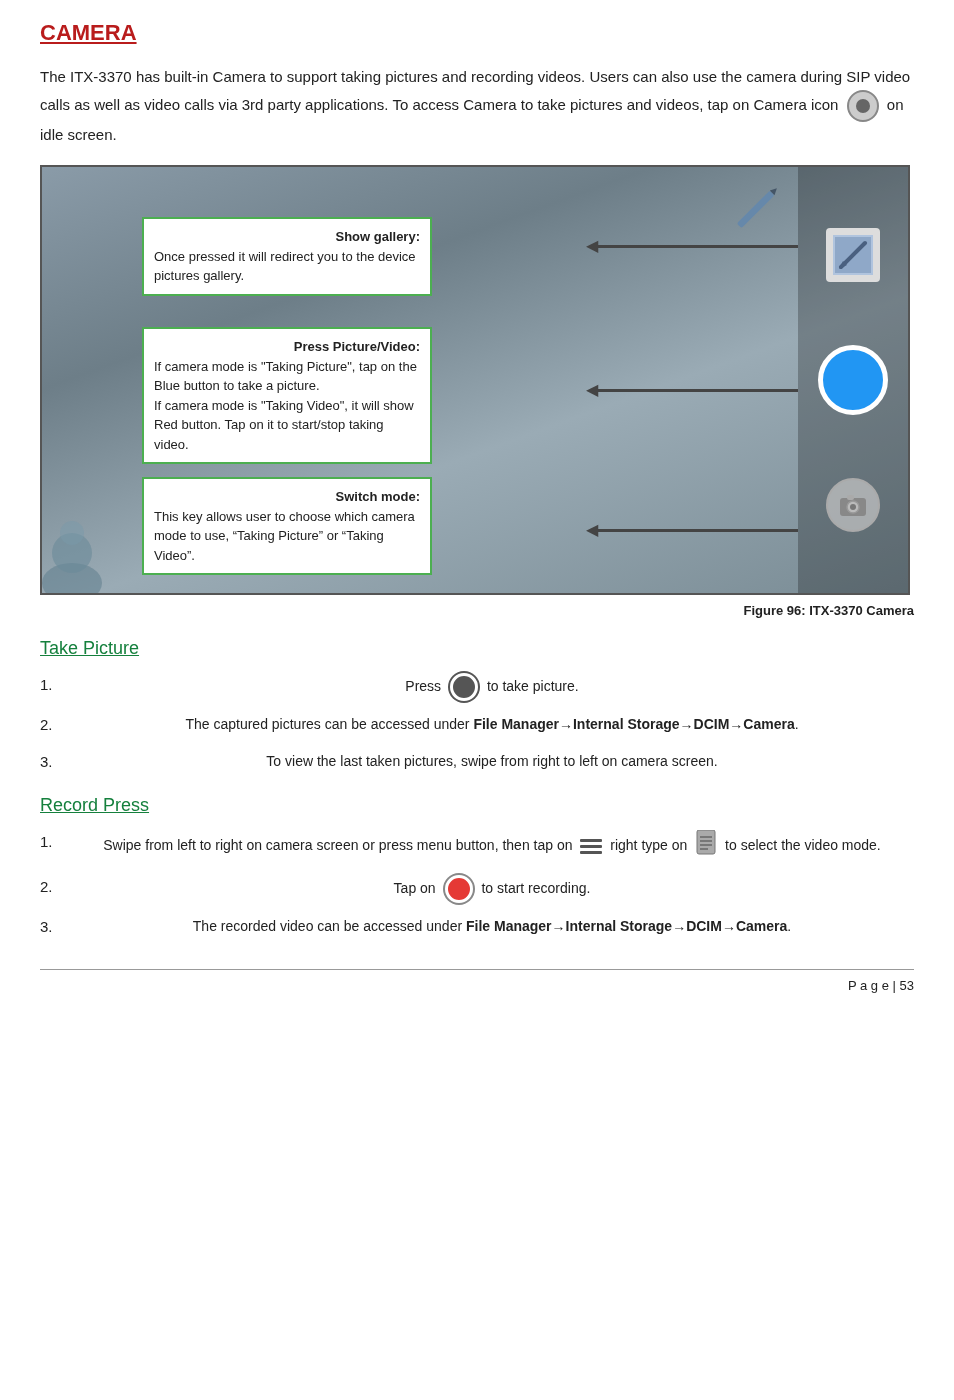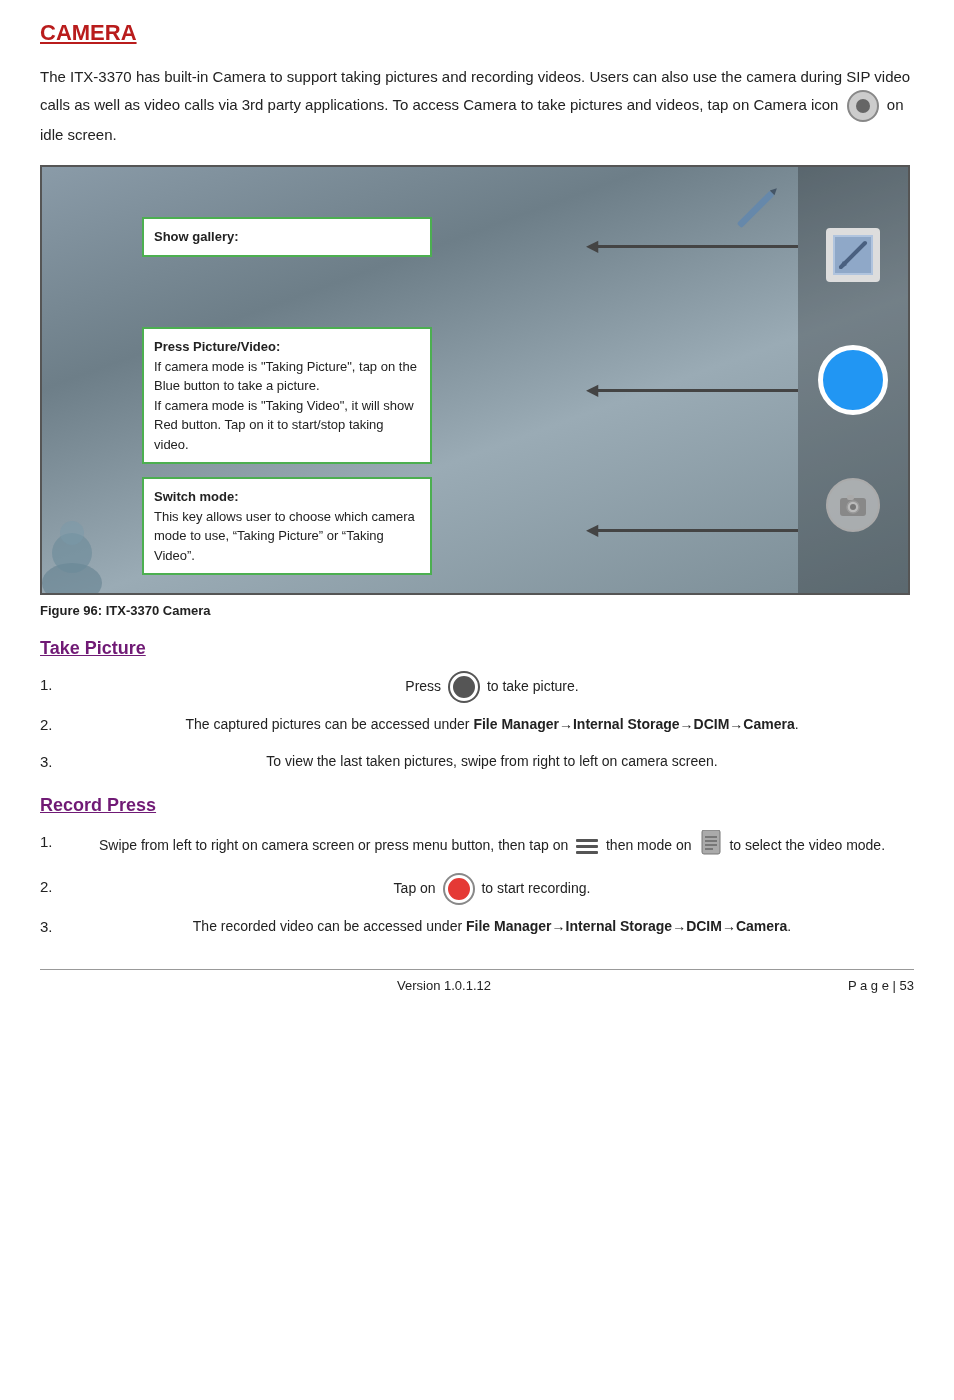--- a/index.html
+++ b/index.html
@@ -70,20 +70,21 @@
       border: 2px solid #4caf50;
       padding: 8px 10px;
       font-size: 13px;
       line-height: 1.5;
       width: 290px;
       z-index: 10;
     }
     .tooltip-box .tooltip-title {
       font-weight: bold;
       font-size: 13px;
+      text-align: right;
     }
     .tooltip-show-gallery {
       top: 50px;
       left: 100px;
     }
     .tooltip-take-picture {
       top: 160px;
       left: 100px;
     }
     .tooltip-switch-mode {
@@ -149,31 +150,31 @@
     .diag-arrow::before {
       content: '◀';
       position: absolute;
       left: -12px;
       top: -9px;
       font-size: 16px;
       color: #444;
     }
 
     .figure-caption {
-      text-align: left;
+      text-align: right;
       font-size: 13px;
       font-weight: bold;
       margin: 8px 0 20px 0;
     }
 
     
     h2.section-title {
       font-size: 18px;
-      font-weight: bold;
-      color: #701a75;
+      font-weight: normal;
+      color: #15803d;
       text-decoration: underline;
       margin-bottom: 14px;
       margin-top: 10px;
     }
 
     .section-content {
       margin-bottom: 20px;
     }
     .list-item {
       display: flex;
@@ -226,20 +227,21 @@
   <span>The ITX-3370 has built-in Camera to support taking pictures and recording videos. Users can also use the camera during SIP video calls as well as video calls via 3rd party applications. To access Camera to take pictures and videos, tap on Camera icon</span>
   <span class="camera-icon-inline"></span>
   <span>on idle screen.</span>
 </p>
 
 <div class="camera-diagram-wrapper">
   <div class="cam-bg"></div>
 
   <div class="tooltip-box tooltip-show-gallery">
     <div class="tooltip-title">Show gallery:</div>
+    <div>Once pressed it will redirect you to the device pictures gallery.</div>
   </div>
 
   <div class="diag-arrow" style="top: 78px; right: 110px; width: 200px;"></div>
 
   <div class="tooltip-box tooltip-take-picture">
     <div class="tooltip-title">Press Picture/Video:</div>
     <div style="white-space: pre-line;">If camera mode is "Taking Picture", tap on the Blue button to take a picture.
 If camera mode is "Taking Video", it will show Red button. Tap on it to start/stop taking video.</div>
   </div>
 
@@ -319,21 +321,21 @@
   <div class="list-item">
     <span class="list-num">1.</span>
     <span class="list-text">
       <span>Swipe from left to right on camera screen or press menu button, then tap on</span>
       
       <span style="display:inline-flex;flex-direction:column;gap:3px;vertical-align:middle;margin:0 4px;width:22px;">
         <span style="display:block;height:3px;background:#555;border-radius:1px;"></span>
         <span style="display:block;height:3px;background:#555;border-radius:1px;"></span>
         <span style="display:block;height:3px;background:#555;border-radius:1px;"></span>
       </span>
-      <span>then mode on</span>
+      <span>right type on</span>
       
       <span style="display:inline-block;vertical-align:middle;margin:0 4px;">
         <svg width="22" height="26" viewBox="0 0 22 26">
           <rect x="2" y="0" width="18" height="24" rx="2" fill="#aaa" stroke="#777" stroke-width="1"></rect>
           <line x1="5" y1="7" x2="17" y2="7" stroke="#666" stroke-width="1.5"></line>
           <line x1="5" y1="11" x2="17" y2="11" stroke="#666" stroke-width="1.5"></line>
           <line x1="5" y1="15" x2="17" y2="15" stroke="#666" stroke-width="1.5"></line>
           <line x1="5" y1="19" x2="13" y2="19" stroke="#666" stroke-width="1.5"></line>
         </svg>
       </span>
@@ -353,14 +355,13 @@
   <div class="list-item">
     <span class="list-num">3.</span>
     <span class="list-text">
       <span>The recorded video can be accessed under </span><strong>File Manager→Internal Storage→DCIM→Camera</strong><span>.</span>
     </span>
   </div>
 </div>
 
 <div class="page-footer">
   <span class="page-number">P a g e | 53</span>
-  <div>Version 1.0.1.12</div>
 </div>
 
 </body></html>

